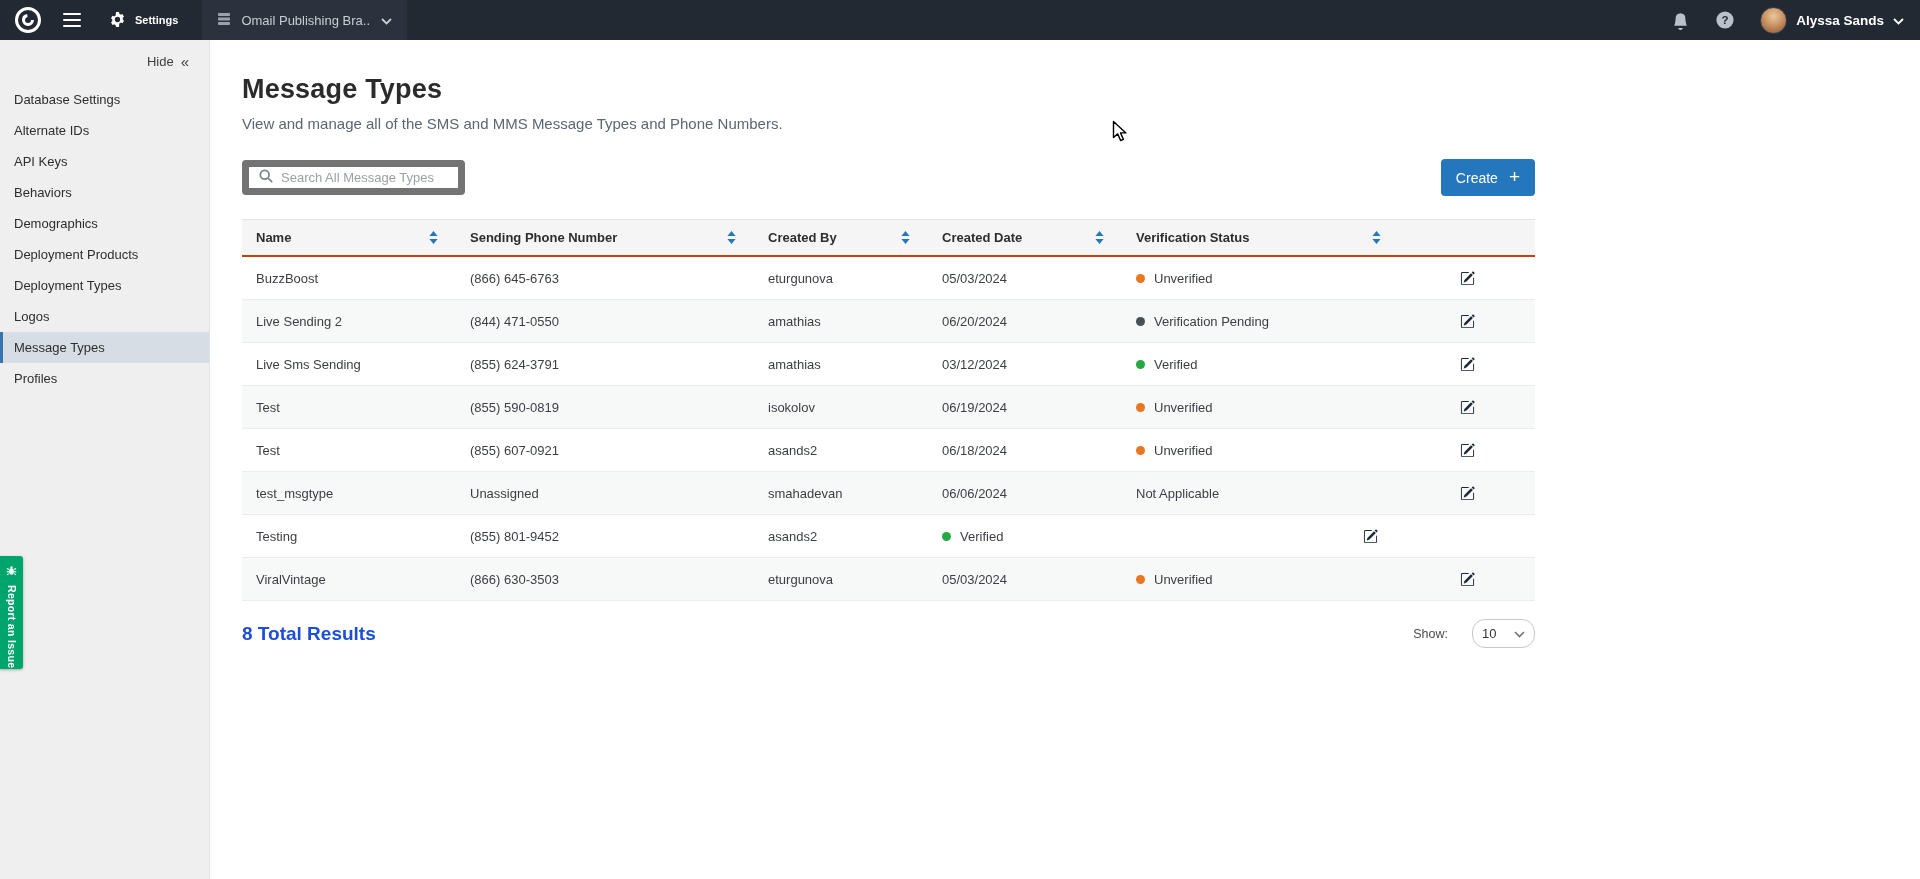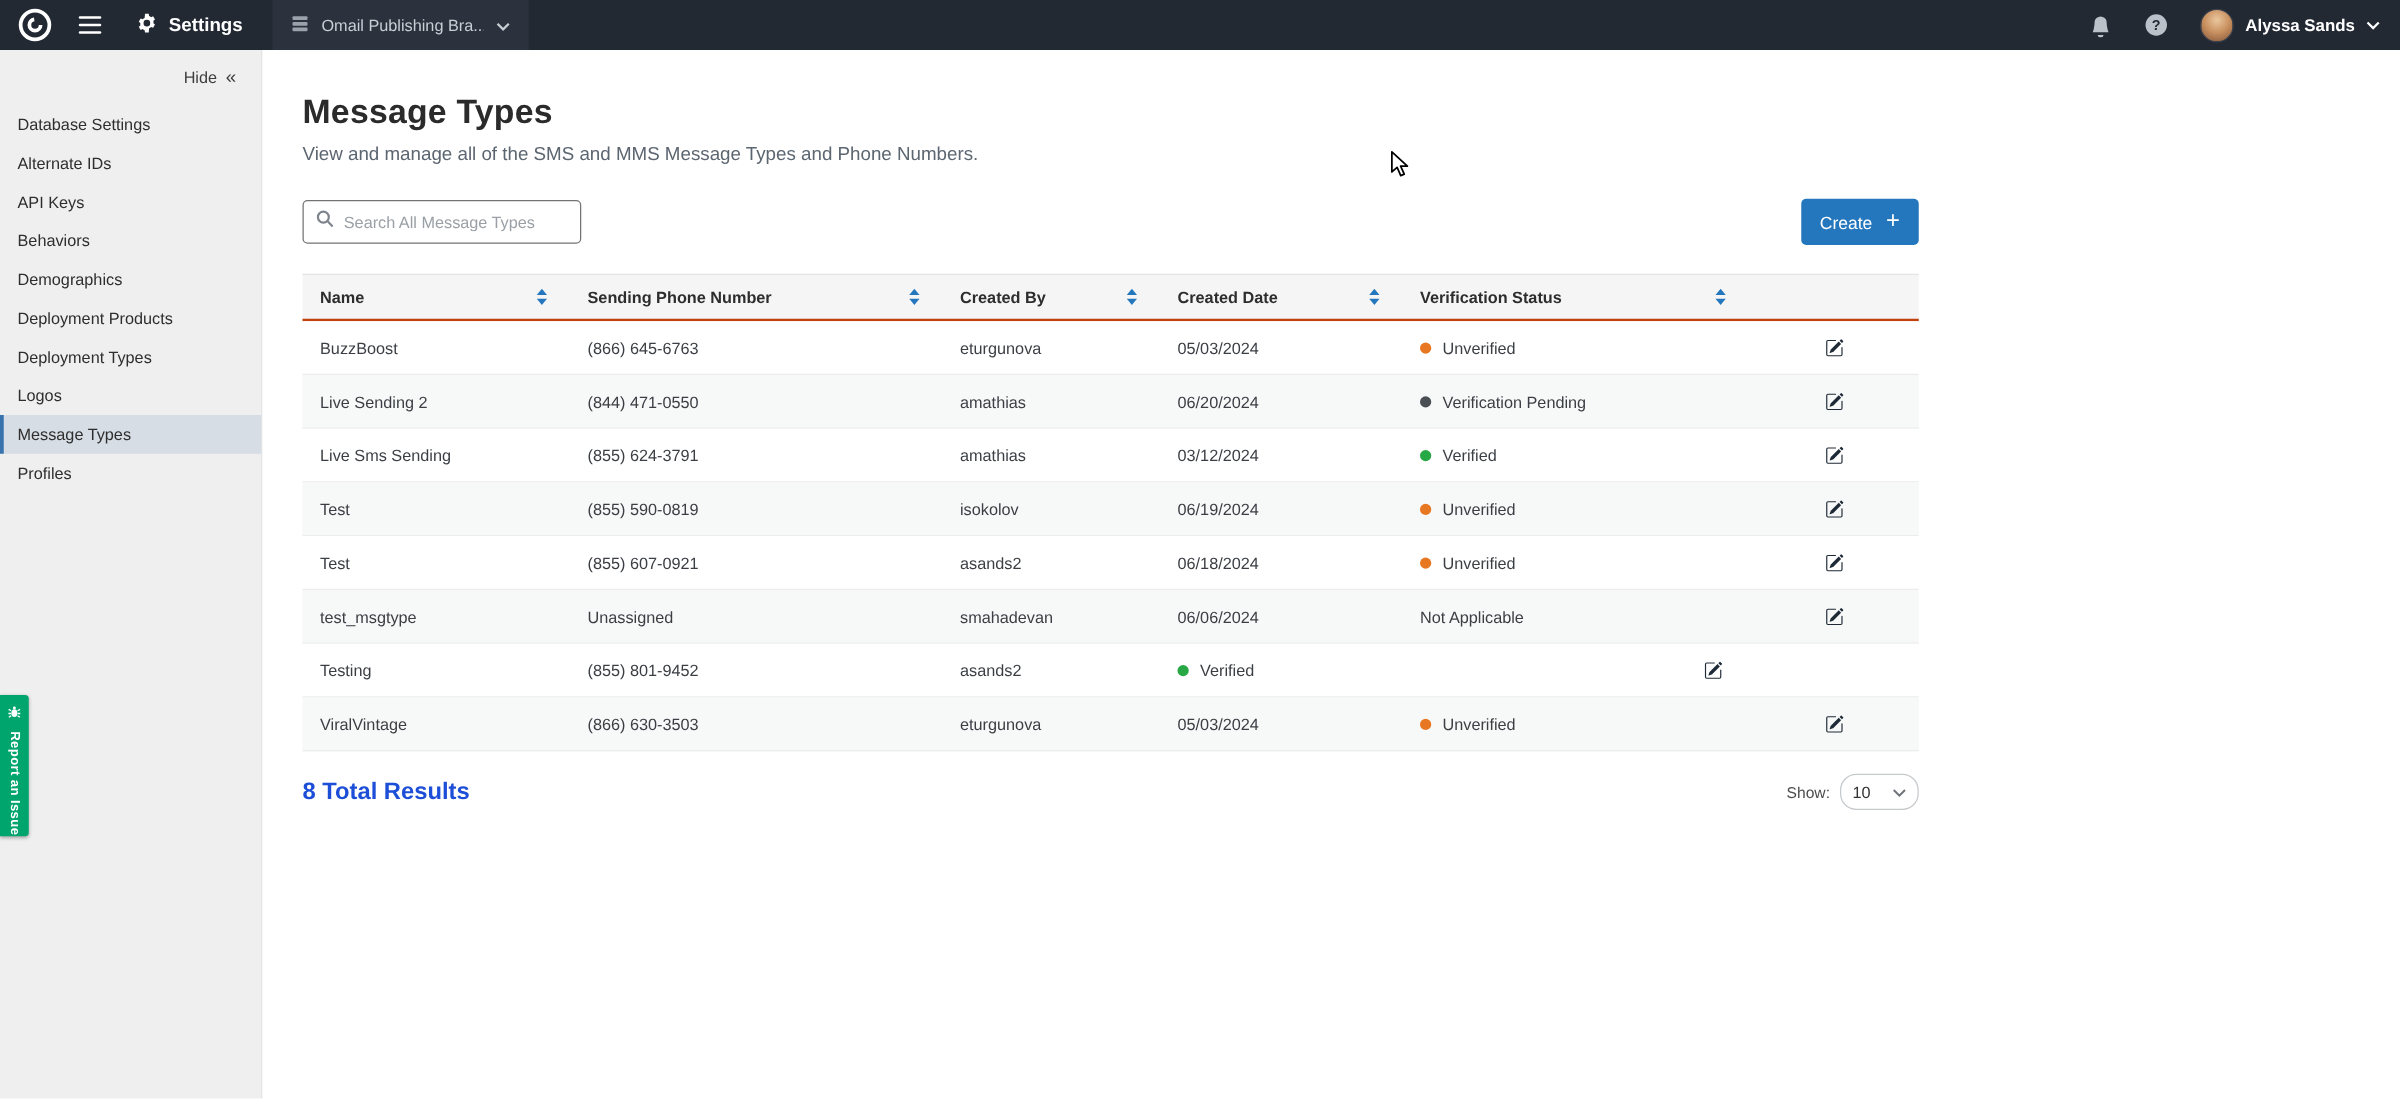--- a/index.html
+++ b/index.html
@@ -15,21 +15,21 @@
   
   .topbar {
     height:40px; background:#232933; color:#fff;
     display:flex; align-items:center; justify-content:space-between;
     flex:none; padding-right:16px;
   }
   .tb-left { display:flex; align-items:center; height:100%; }
   .logo { margin:0 16px 0 13px; display:flex; align-items:center; cursor:pointer; }
   .hamburger { background:none; border:none; cursor:pointer; display:flex; flex-direction:column; gap:3.5px; margin-right:24px; padding:4px; }
   .hamburger i { display:block; width:18px; height:2.4px; background:#fff; border-radius:1px; }
-  .tb-settings { display:flex; align-items:center; gap:9px; font-size:15px; font-weight:700; margin-right:24px; cursor:pointer; }
+  .tb-settings { display:flex; align-items:center; gap:9px; font-size:11px; font-weight:700; margin-right:24px; cursor:pointer; }
   .brand {
     height:40px; display:flex; align-items:center; gap:10px; padding:0 15px;
     background:#2b323d; color:#c9ced5; font-size:13px; cursor:pointer; min-width:190px;
   }
   .brand .label { max-width:130px; white-space:nowrap; overflow:hidden; }
   .tb-right { display:flex; align-items:center; gap:25px; }
   .icon-btn { background:none; border:none; cursor:pointer; display:flex; align-items:center; }
   .user-chunk { display:flex; align-items:center; gap:9px; cursor:pointer; }
   .avatar {
     width:27px; height:27px; border-radius:50%; flex:none;
@@ -48,21 +48,21 @@
   .side-item { padding:7px 14px; color:#2e2e2e; cursor:pointer; line-height:17px; border-left:3px solid transparent; padding-left:11px; }
   .side-item.active { background:#d7dde5; border-left-color:#3873ae; }
 
   
   .main { flex:1; padding:34px 0 0 32px; background:#fff; position:relative; }
   .content { width:1293px; }
   .page-title { font-size:27px; font-weight:700; color:#2b2b2b; letter-spacing:.2px; margin-bottom:10px; }
   .subtitle { font-size:15px; color:#5c6670; }
 
   .toolbar { margin-top:27px; display:flex; justify-content:space-between; align-items:center; }
-  .search-box { width:223px; height:35px; border:1px solid #737373; border-radius:4px; display:flex; align-items:center; padding:0 10px; gap:8px; background:#fff; }
+  .search-box { width:223px; height:35px; border:7px solid #737373; border-radius:4px; display:flex; align-items:center; padding:0 10px; gap:8px; background:#fff; }
   .search-box input { border:none; outline:none; flex:1; font-size:13px; color:#333; font-family:inherit; min-width:0; }
   .search-box input::placeholder { color:#9aa0a6; }
   .create-btn { height:37px; padding:0 15px; background:#2577bd; color:#fff; border:none; border-radius:4px; font-size:14px; display:flex; align-items:center; gap:11px; cursor:pointer; font-family:inherit; }
   .create-plus { font-size:19px; font-weight:400; line-height:1; margin-top:-2px; }
 
   
   .table { margin-top:23px; border-top:1px solid #e4e4e4; }
   .thead, .tr { display:flex; align-items:stretch; }
   .thead { background:#f5f5f6; border-bottom:2px solid #c2410c; height:37px; font-size:13px; color:#2d2d2d; font-weight:700; }
   .tr { height:43px; border-bottom:1px solid #ececec; font-size:13px; color:#3b3f44; background:#fff; }
@@ -75,21 +75,21 @@
   .col-date   { width:194px; flex:none; }
   .col-status { width:277px; flex:none; }
   .col-edit   { flex:1; justify-content:center; }
   .sort-icon { display:flex; flex-direction:column; line-height:0; }
   .dot { width:9px; height:9px; border-radius:50%; margin-right:9px; flex:none; }
   .edit-btn { background:none; border:none; cursor:pointer; padding:3px; display:flex; }
 
   
   .table-footer { display:flex; justify-content:space-between; align-items:center; margin-top:18px; }
   .total { font-size:19px; font-weight:700; color:#1d4ed8; }
-  .show-wrap { display:flex; align-items:center; gap:8px; font-size:12.5px; color:#4c4c4c; }
+  .show-wrap { display:flex; align-items:center; gap:24px; font-size:12.5px; color:#4c4c4c; }
   .show-select { width:63px; height:29px; border:1px solid #c6c9cc; border-radius:13px; display:flex; align-items:center; justify-content:space-between; padding:0 9px; font-size:13px; color:#333; background:#fff; cursor:pointer; }
 
   
   .report {
     position:absolute; left:0; top:556px; width:23px; height:113px;
     background:#00a56e; color:#fff; border-radius:0 3px 3px 0;
     display:flex; flex-direction:column; align-items:center; padding-top:6px; gap:5px;
     cursor:pointer; z-index:10; box-shadow:0 1px 3px rgba(0,0,0,.3);
   }
   .report-text { writing-mode:vertical-rl; font-size:10.5px; font-weight:700; letter-spacing:.3px; }

